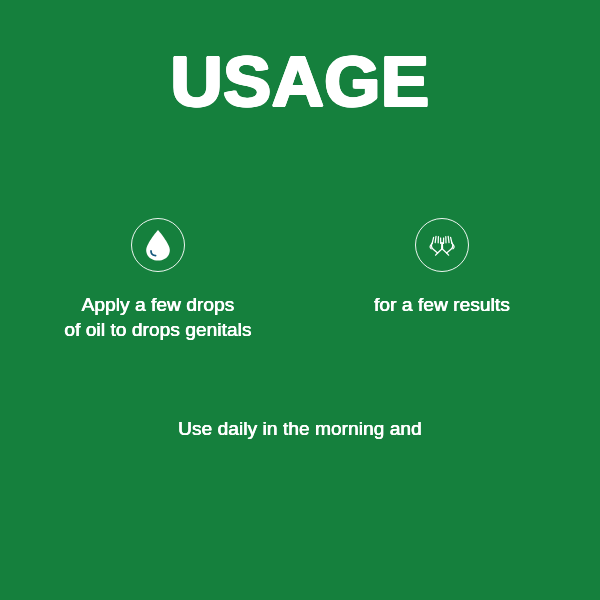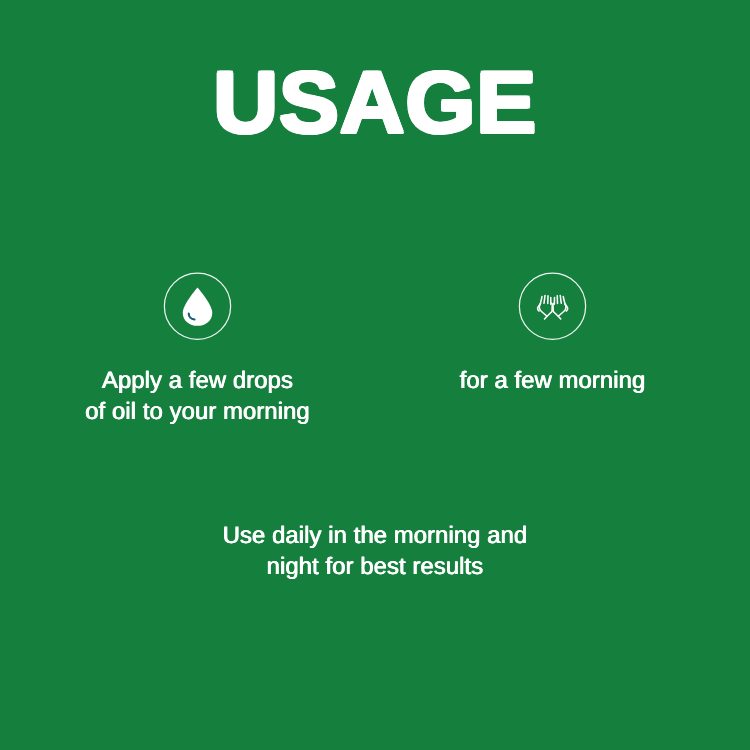--- a/index.html
+++ b/index.html
@@ -128,21 +128,21 @@
 
     <div class="step">
       <div class="step-icon-circle">
         <svg width="32" height="34" viewBox="0 0 32 34" aria-hidden="true">
           <path d="M16 2 C16 2 4.2 15.4 4.2 22.1 C4.2 28.6 9.5 32.6 16 32.6 C22.5 32.6 27.8 28.6 27.8 22.1 C27.8 15.4 16 2 16 2 Z" fill="#FFFFFF"></path>
           <path d="M13.6 27.6 C10.9 27.3 9.0 25.4 9.0 22.9" fill="none" stroke="#15587D" stroke-width="1.7" stroke-linecap="round"></path>
         </svg>
       </div>
       <div class="step-caption">
         <span class="cap-line">Apply a few drops</span>
-        <span class="cap-line">of oil to your morning</span>
+        <span class="cap-line">of oil to drops genitals</span>
       </div>
     </div>
 
     <div class="step">
       <div class="step-icon-circle">
         <svg width="34" height="32" viewBox="0 0 34 32" aria-hidden="true">
           <g fill="none" stroke="#FFFFFF" stroke-width="1.25" stroke-linecap="round" stroke-linejoin="round">
 
             <path d="M8.6 8.3 L7.3 14.0"></path>
             <path d="M11.0 7.4 L10.2 13.6"></path>
@@ -161,24 +161,23 @@
             <path d="M18.6 9.0 L18.5 14.4"></path>
 
             <path d="M26.9 14.0 C28.2 16.1 27.8 18.6 26.0 20.2 L21.6 24.0 L17.6 20.2 L17.4 14.8
                      C17.4 13.9 17.9 13.4 18.5 13.4"></path>
             <path d="M26.9 14.0 L28.6 16.3 C29.5 17.6 29.2 19.0 28.0 19.8"></path>
             <path d="M21.6 24.0 L23.6 26.2"></path>
           </g>
         </svg>
       </div>
       <div class="step-caption">
-        <span class="cap-line">for a few morning</span>
+        <span class="cap-line">for a few results</span>
       </div>
     </div>
 
   </div>
 
   <div class="footer-note">
     <span class="note-line">Use daily in the morning and</span>
-    <span class="note-line">night for best results</span>
   </div>
 
 </div>
 
 </body></html>

